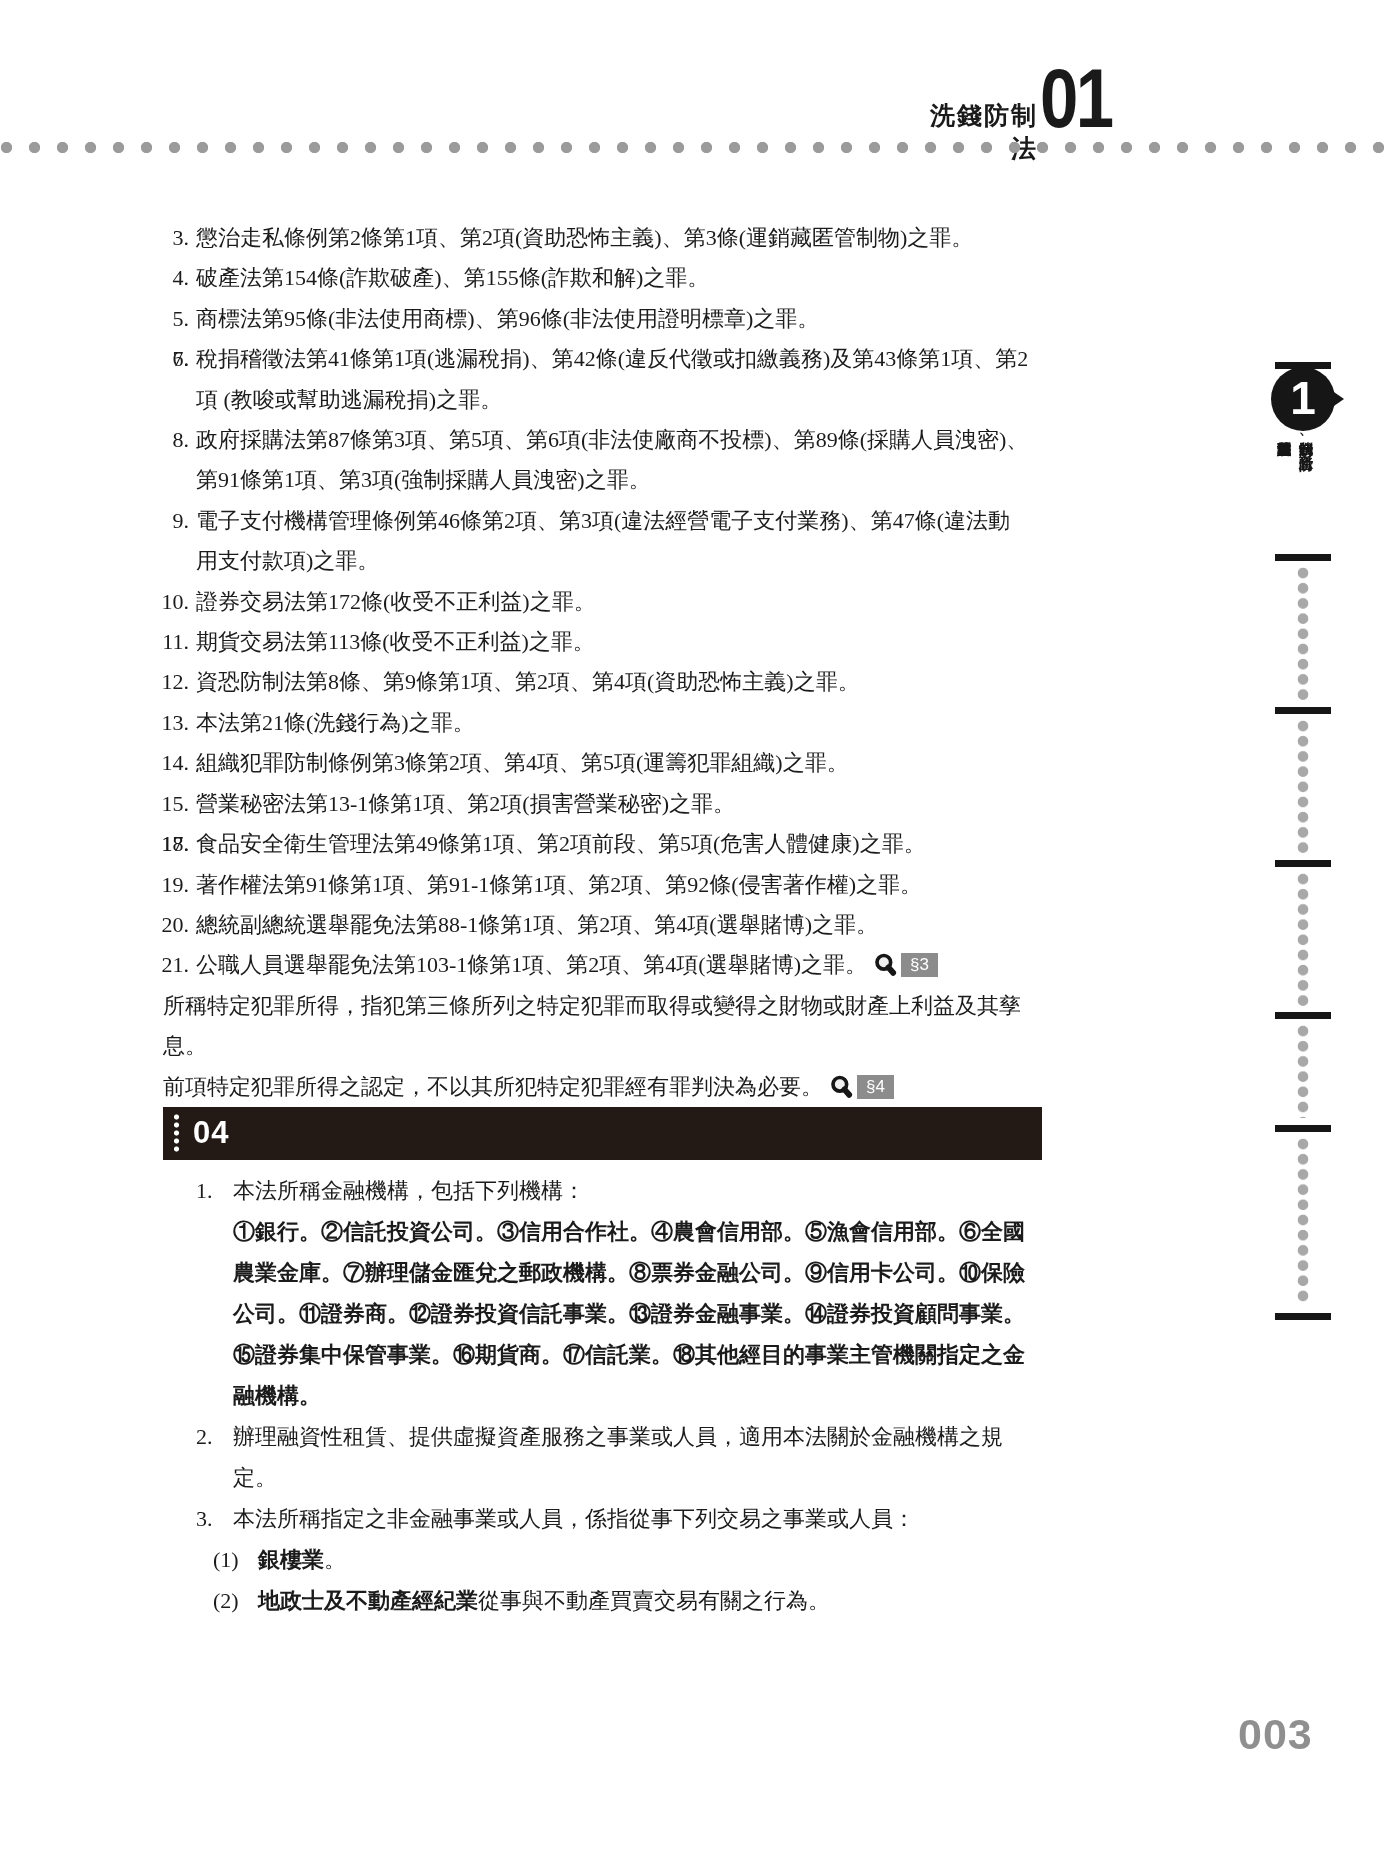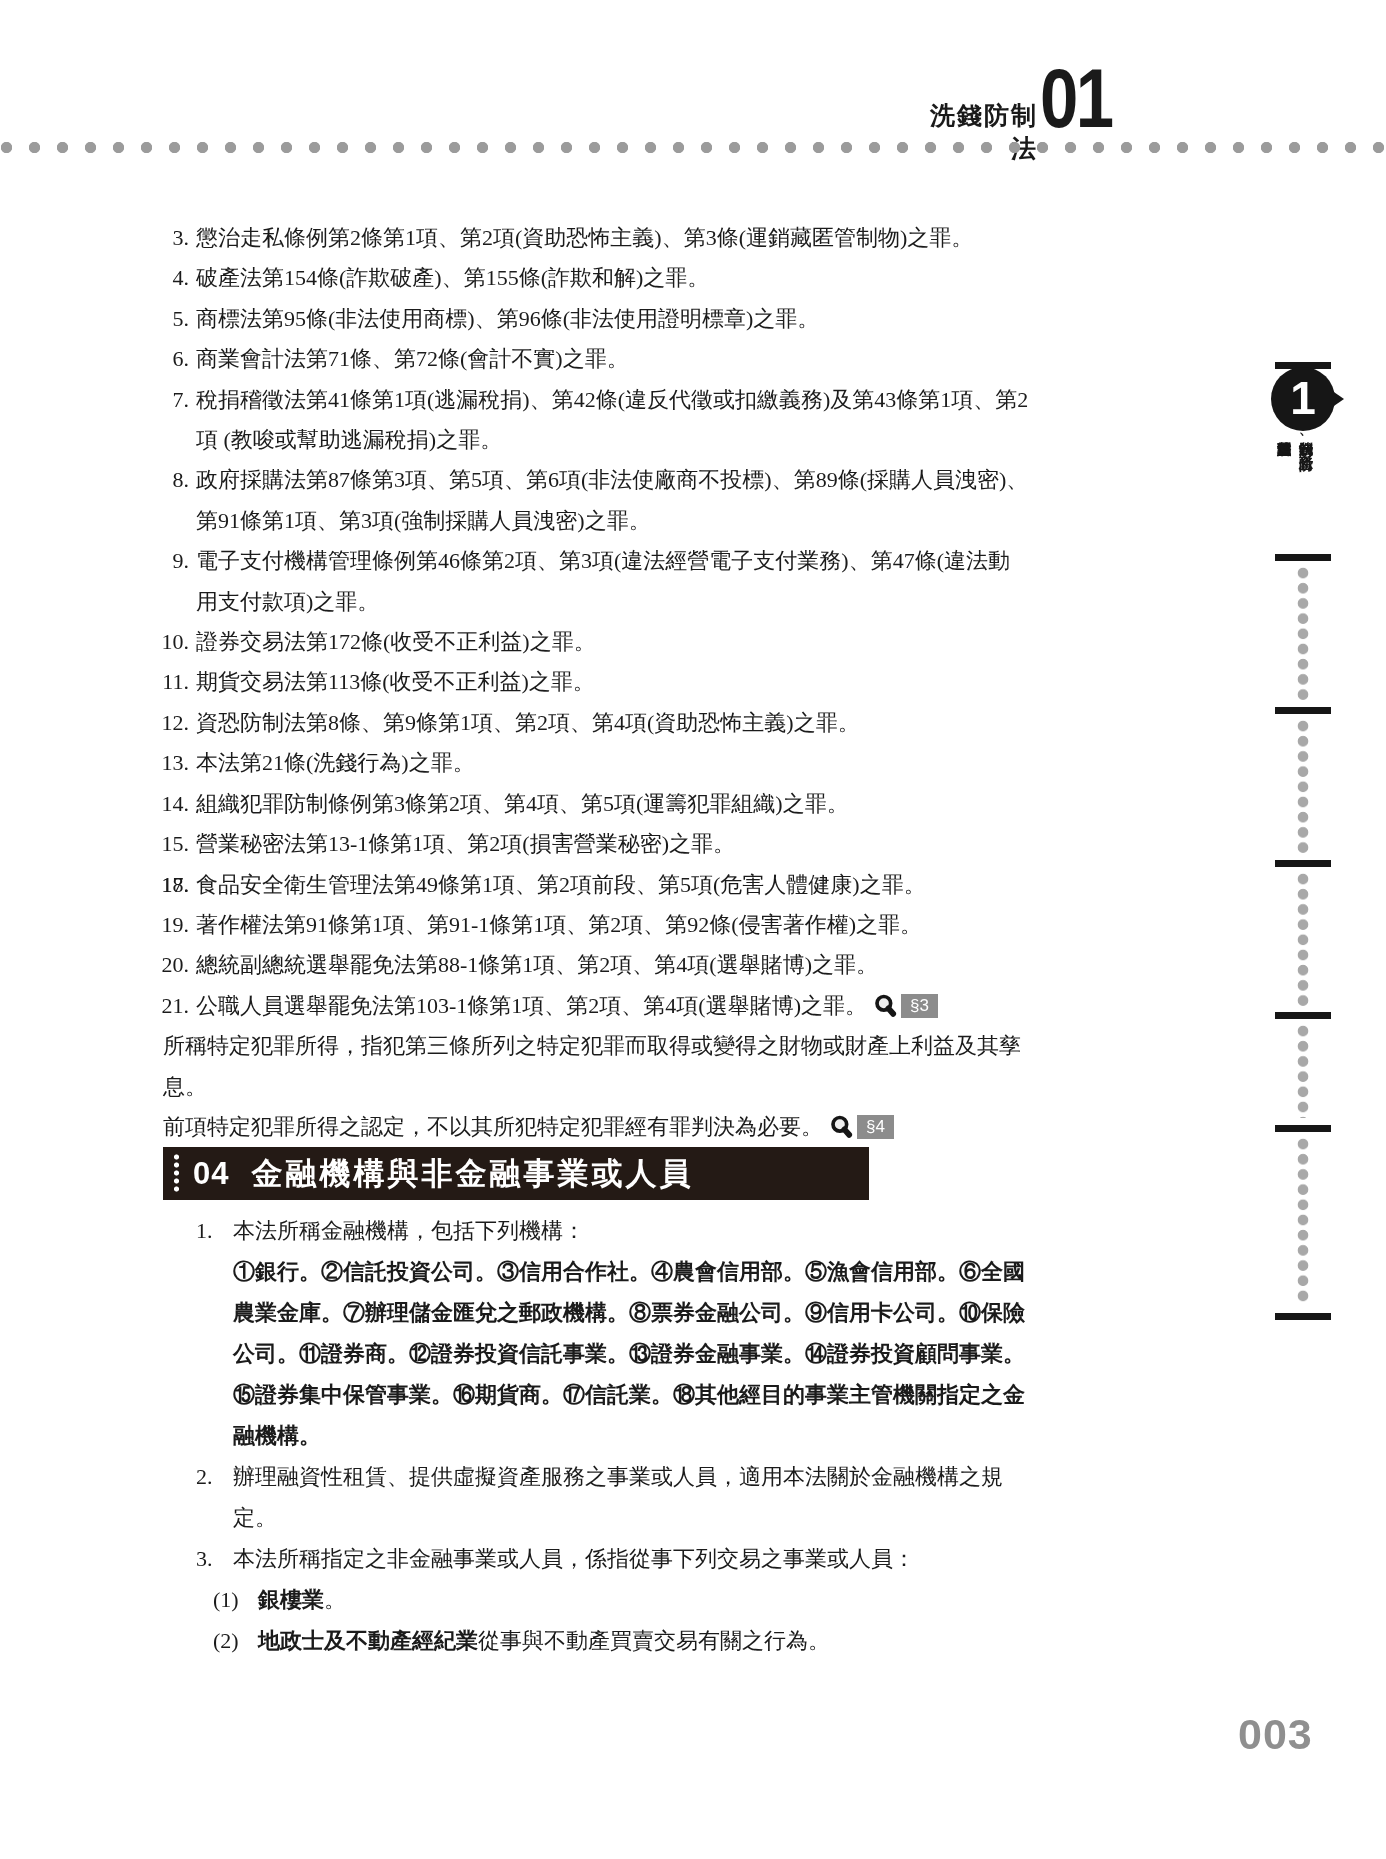--- a/index.html
+++ b/index.html
@@ -37,21 +37,21 @@
   
   .ref { display:inline-flex; align-items:center; vertical-align:-6px; margin-left:6px; }
   .ref svg { display:block; }
   .badge {
     display:inline-block; background:#8c8c8c; color:#fff;
     font-family:"Liberation Sans","DejaVu Sans",sans-serif;
     font-size:17px; line-height:24px; padding:0 9px; margin-left:2px;
   }
   
   .section-bar {
-    margin-top:0; margin-bottom:10px; width:706px; height:53px;
+    margin-top:0; margin-bottom:10px; width:879px; height:53px;
     background:#241a15; position:relative; display:flex; align-items:center;
     color:#fff; font-family:"Liberation Sans","DejaVu Sans",sans-serif; font-weight:700;
   }
   .section-dots {
     position:absolute; left:11px; top:7px; width:5px; height:40px;
     background-image:radial-gradient(circle at 2.5px 3px, #ffffff 2.2px, transparent 2.9px);
     background-size:5px 8px; background-repeat:repeat-y;
   }
   .section-num   { font-size:31px; margin-left:30px; letter-spacing:1px; }
   .section-title { font-size:31px; margin-left:22px; letter-spacing:3px; }
@@ -124,21 +124,21 @@
 <div class="side-bar" style="top:1125px;"></div>
 <div class="vdots" style="top:1137px; height:168px;"></div>
 <div class="side-bar" style="top:1313px;"></div>
 
 <div class="content">
 
   <div>
     <div class="row"><span class="num">3.</span><span>懲治走私條例第2條第1項、第2項(資助恐怖主義)、第3條(運銷藏匿管制物)之罪。</span></div>
     <div class="row"><span class="num">4.</span><span>破產法第154條(詐欺破產)、第155條(詐欺和解)之罪。</span></div>
     <div class="row"><span class="num">5.</span><span>商標法第95條(非法使用商標)、第96條(非法使用證明標章)之罪。</span></div>
-    <div class="row"><span class="num">6.</span><span>商業會計法第71條、第72條(會計不實)之罪。</span></div>
+    <div class="row"><span class="num">6.</span></div>
     <div class="row"><span class="num">7.</span><span>稅捐稽徵法第41條第1項(逃漏稅捐)、第42條(違反代徵或扣繳義務)及第43條第1項、第2項 (教唆或幫助逃漏稅捐)之罪。</span></div>
     <div class="row"><span class="num">8.</span><span>政府採購法第87條第3項、第5項、第6項(非法使廠商不投標)、第89條(採購人員洩密)、第91條第1項、第3項(強制採購人員洩密)之罪。</span></div>
     <div class="row"><span class="num">9.</span><span>電子支付機構管理條例第46條第2項、第3項(違法經營電子支付業務)、第47條(違法動用支付款項)之罪。</span></div>
     <div class="row"><span class="num">10.</span><span>證券交易法第172條(收受不正利益)之罪。</span></div>
     <div class="row"><span class="num">11.</span><span>期貨交易法第113條(收受不正利益)之罪。</span></div>
     <div class="row"><span class="num">12.</span><span>資恐防制法第8條、第9條第1項、第2項、第4項(資助恐怖主義)之罪。</span></div>
     <div class="row"><span class="num">13.</span><span>本法第21條(洗錢行為)之罪。</span></div>
     <div class="row"><span class="num">14.</span><span>組織犯罪防制條例第3條第2項、第4項、第5項(運籌犯罪組織)之罪。</span></div>
     <div class="row"><span class="num">15.</span><span>營業秘密法第13-1條第1項、第2項(損害營業秘密)之罪。</span></div>
     <div class="row"><span class="num">17.</span></div>
@@ -163,21 +163,20 @@
           <circle cx="10" cy="9.5" r="6.3" fill="#efefef" stroke="#161616" stroke-width="3.4"></circle>
           <path d="M14.2 14.2 L18.6 19.2" stroke="#161616" stroke-width="5.4" stroke-linecap="round"></path>
         </svg>
         <span class="badge">§4</span>
       </span>
   </div>
 
   <div class="section-bar">
     <div class="section-dots"></div>
     <span class="section-num">04</span>
-    <span class="section-title">金融機構與非金融事業或人員</span>
   </div>
 
   <div class="finance">
     <div class="f-row"><span class="f-num">1.</span><span>本法所稱金融機構，包括下列機構：</span></div>
     <div class="inst">①銀行。②信託投資公司。③信用合作社。④農會信用部。⑤漁會信用部。⑥全國農業金庫。⑦辦理儲金匯兌之郵政機構。⑧票券金融公司。⑨信用卡公司。⑩保險公司。⑪證券商。⑫證券投資信託事業。⑬證券金融事業。⑭證券投資顧問事業。⑮證券集中保管事業。⑯期貨商。⑰信託業。⑱其他經目的事業主管機關指定之金融機構。</div>
     <div class="f-row"><span class="f-num">2.</span><span>辦理融資性租賃、提供虛擬資產服務之事業或人員，適用本法關於金融機構之規定。</span></div>
     <div class="f-row"><span class="f-num">3.</span><span>本法所稱指定之非金融事業或人員，係指從事下列交易之事業或人員：</span></div>
     <div class="sub-row"><span class="sub-num">(1)</span><span class="term">銀樓業</span><span>。</span></div>
     <div class="sub-row"><span class="sub-num">(2)</span><span class="term">地政士及不動產經紀業</span><span>從事與不動產買賣交易有關之行為。</span></div>
   </div>

